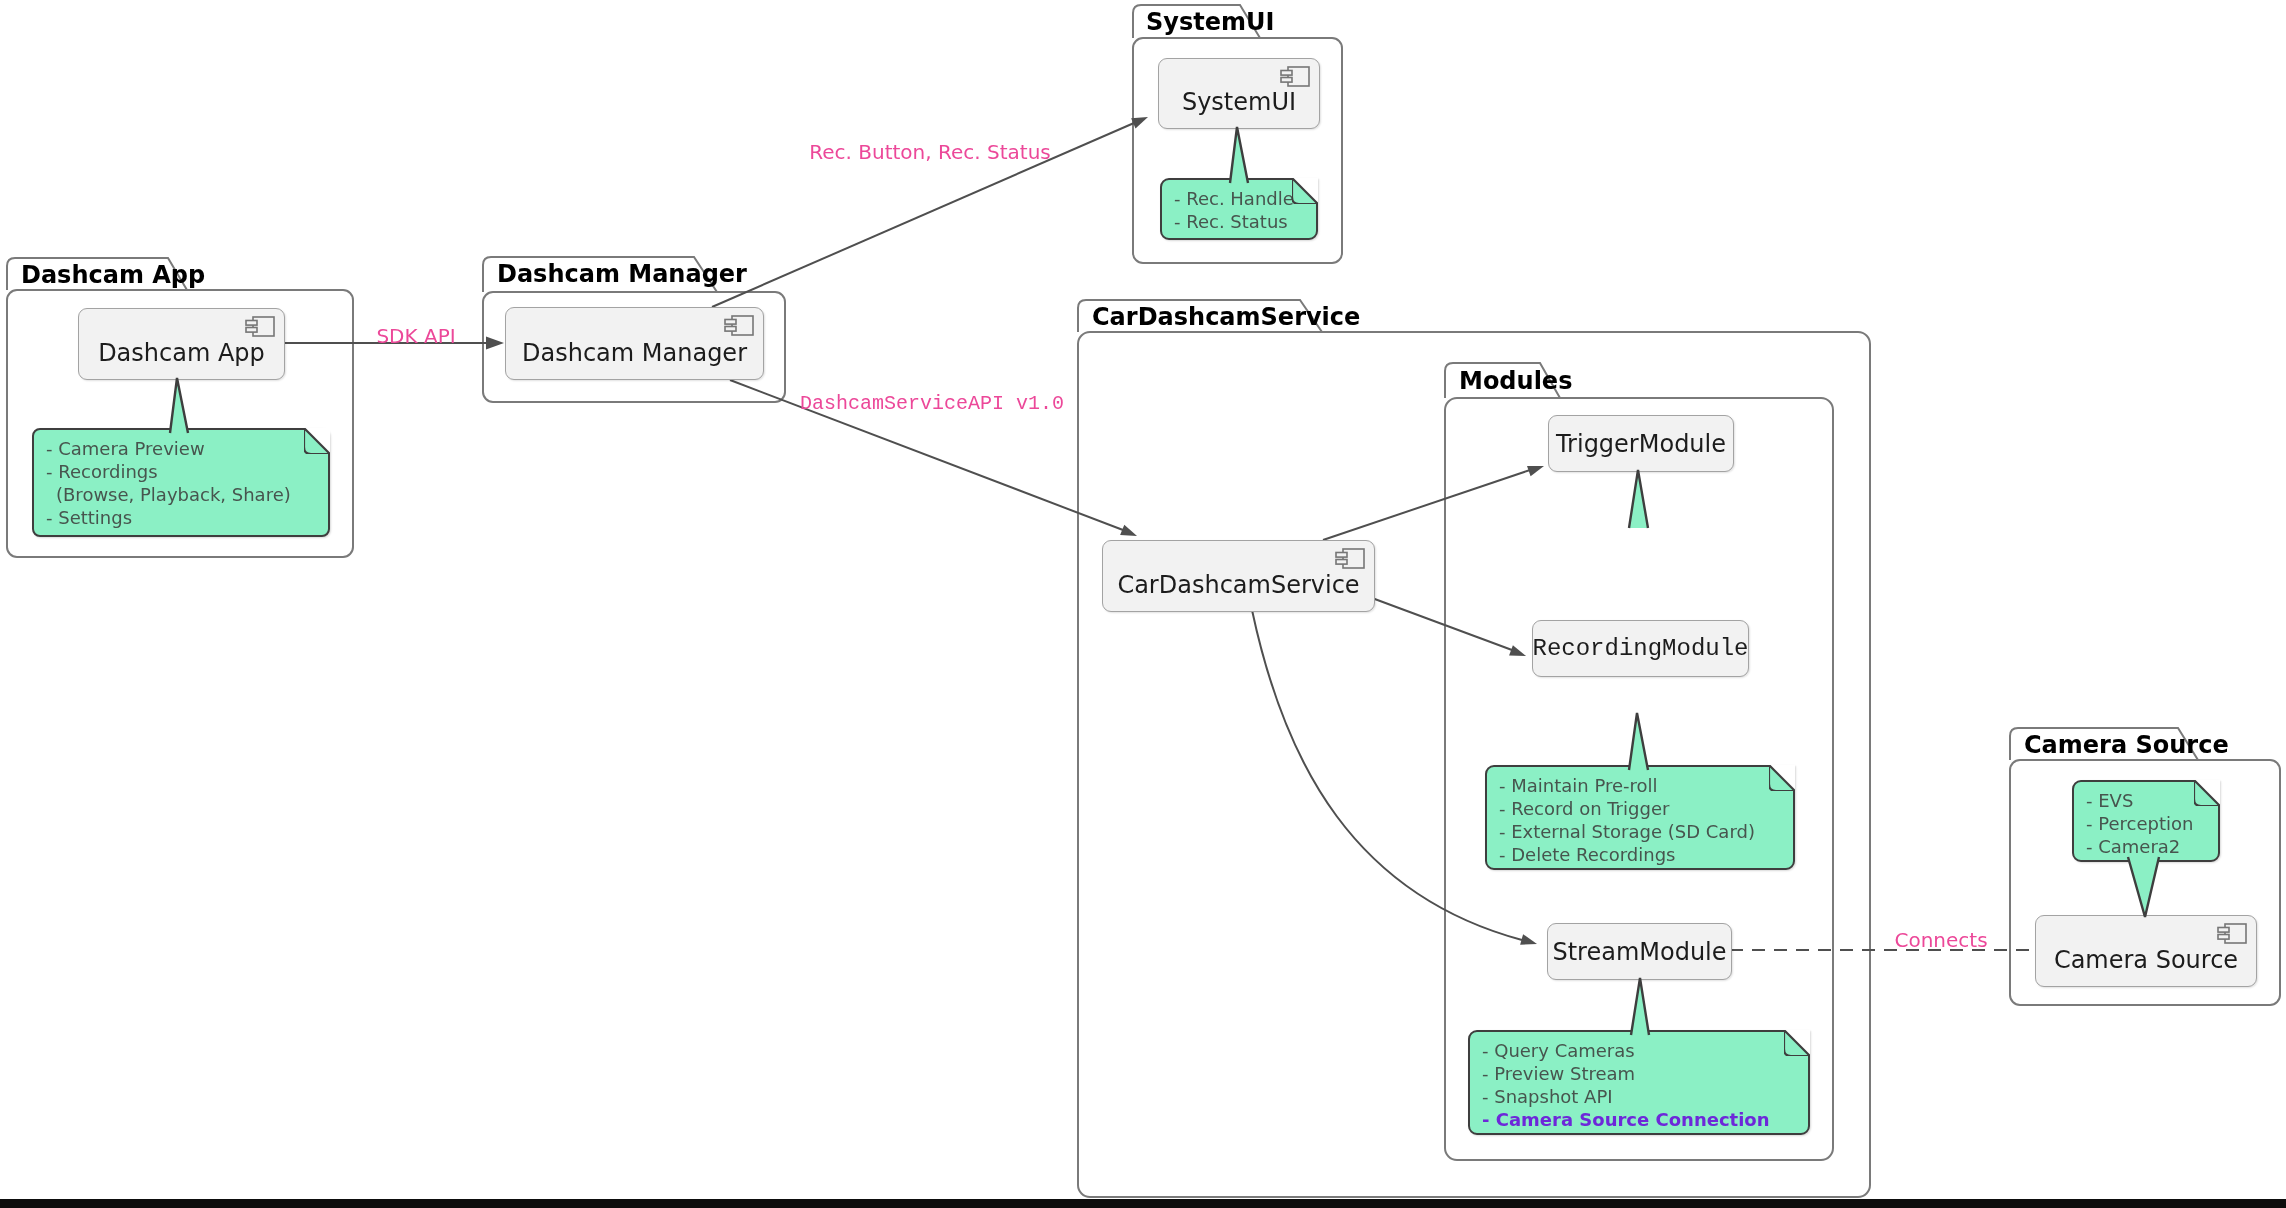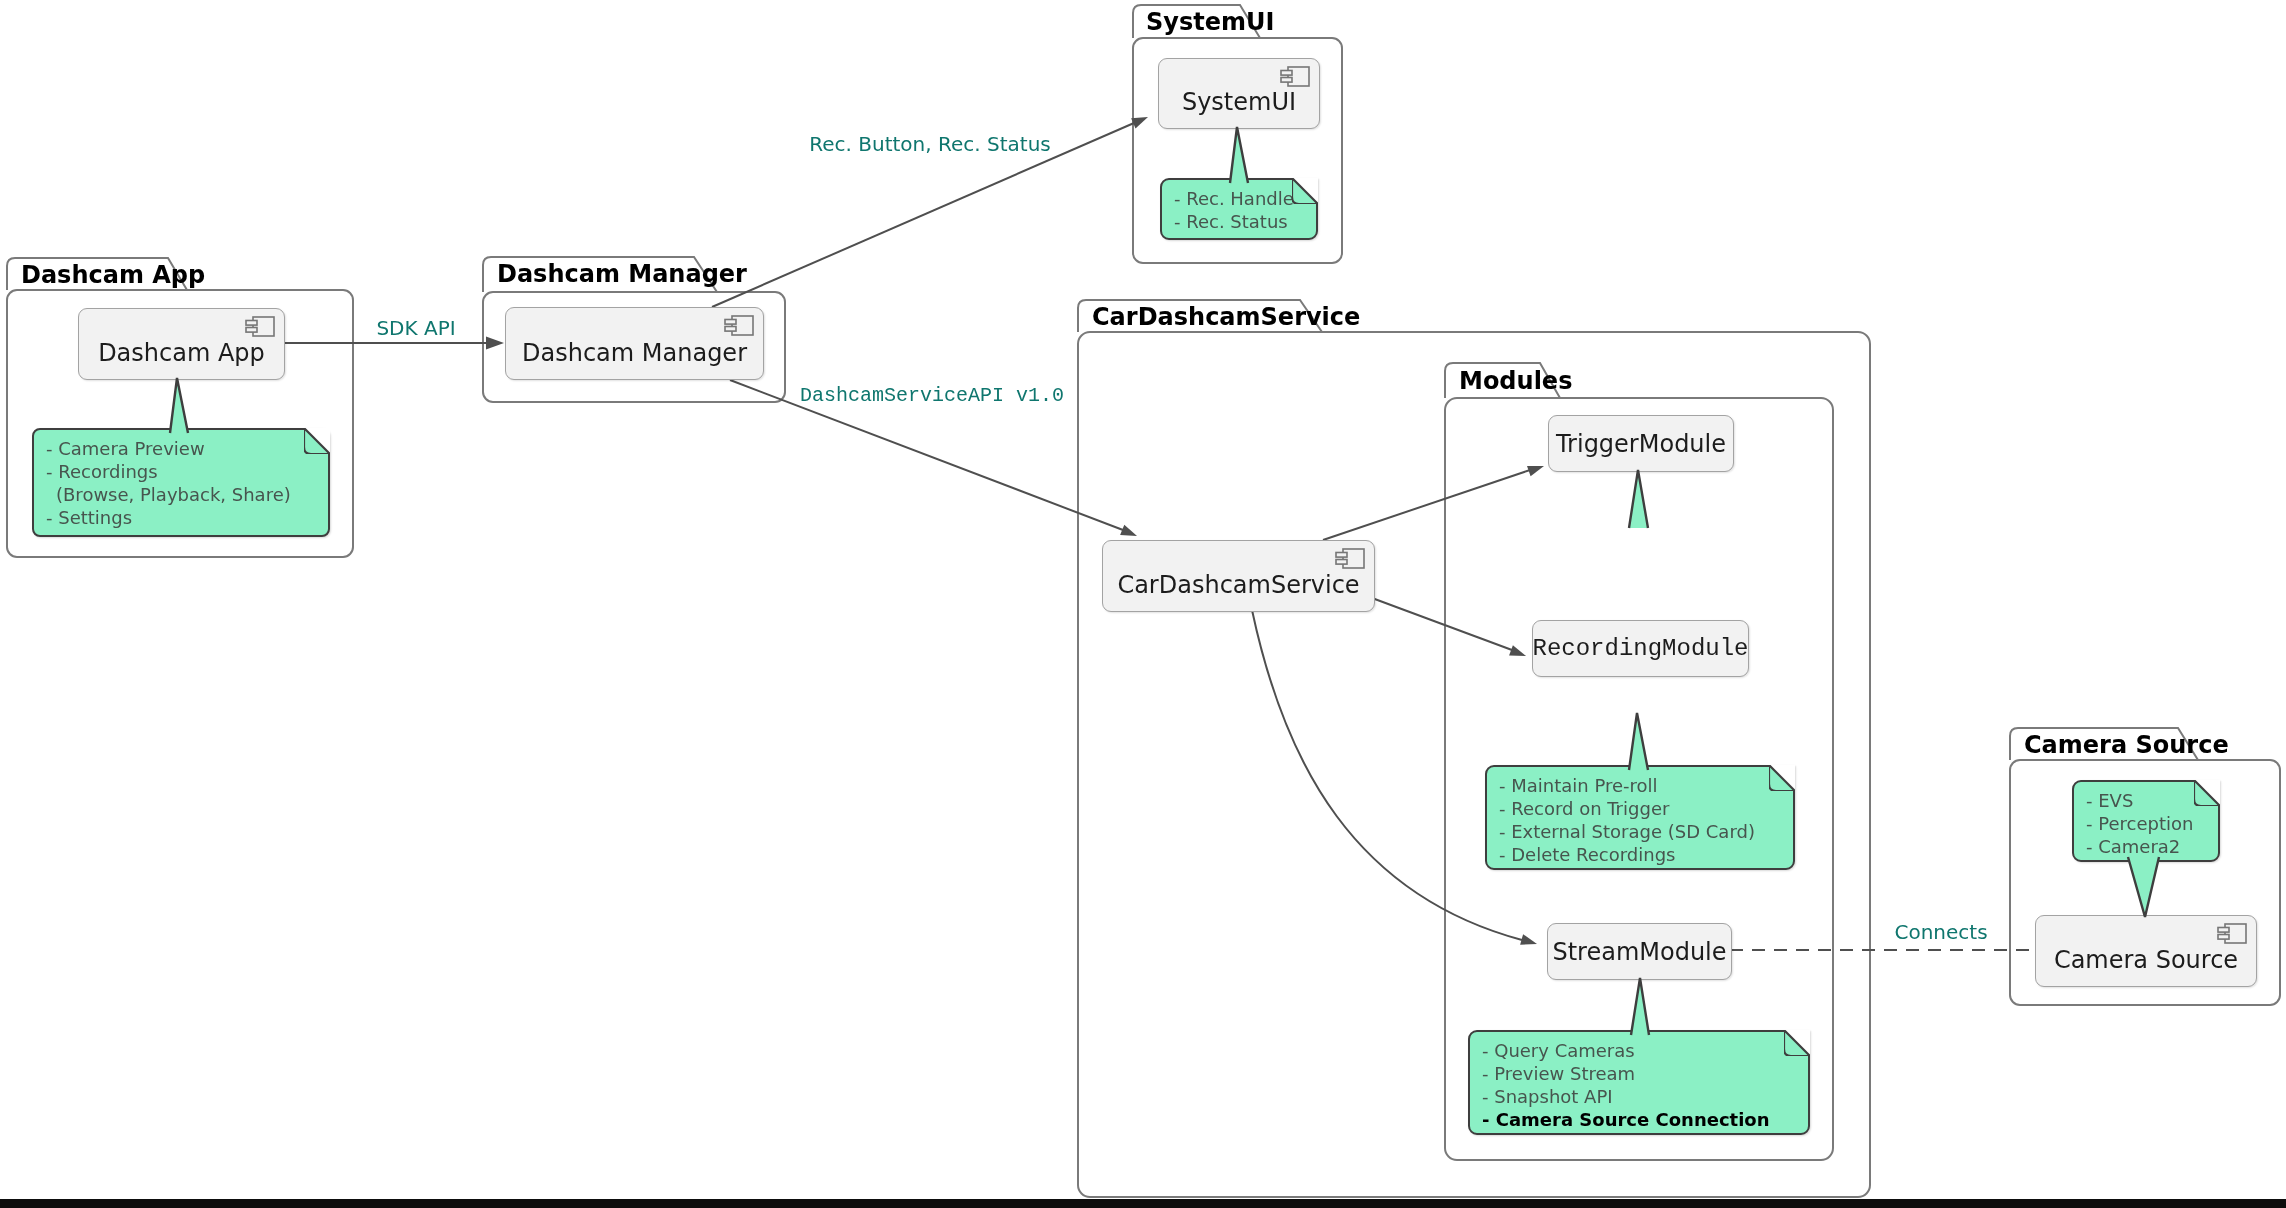--- a/index.html
+++ b/index.html
@@ -26,25 +26,26 @@
   .note{
     position:absolute;background:#8bf0c5;border:2.2px solid #3e3e3e;
     border-radius:9px 0 9px 9px;
     box-shadow:1px 1px 2px rgba(0,0,0,.15);
     padding:7px 12px 5px 12px;box-sizing:border-box;
     font-size:18px;line-height:23px;color:#47554e;
   }
   .note .fold{position:absolute;top:-2.2px;right:-2.2px;}
   .note-line{white-space:nowrap;}
   .note-line.indent{padding-left:10px;}
-  .note-line.bold{font-weight:bold;color:#000000;}
+  .note-line.bold{font-weight:bold;color:#6d28d9;}
   
   .edge-label{
-    position:absolute;font-size:20px;color:#0f766e;white-space:nowrap;transform:translateX(-50%);
+    position:absolute;font-size:20px;color:#ec4899;white-space:nowrap;transform:translateX(-50%);
     line-height:1;
+    margin-top:8px;
   }
   
   #bottom-bar{position:absolute;left:0;top:1199px;width:2286px;height:9px;background:#0d0d0d;}
 </style>
 </head>
 <body>
 
 <div id="canvas">
 
   <svg class="layer" width="2286" height="1208">

